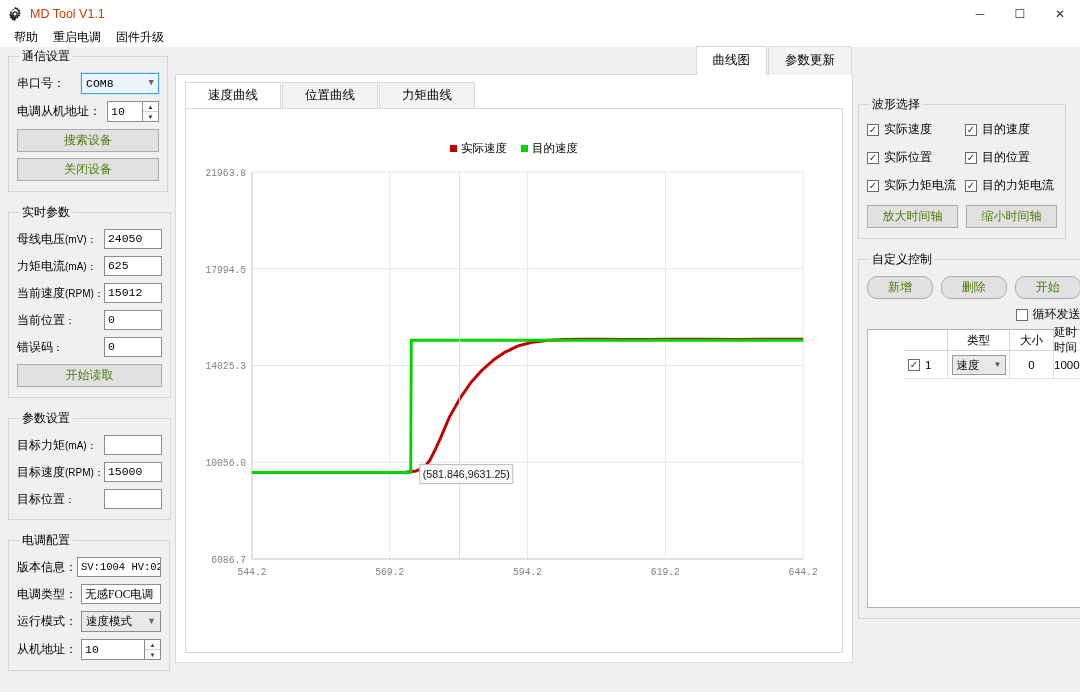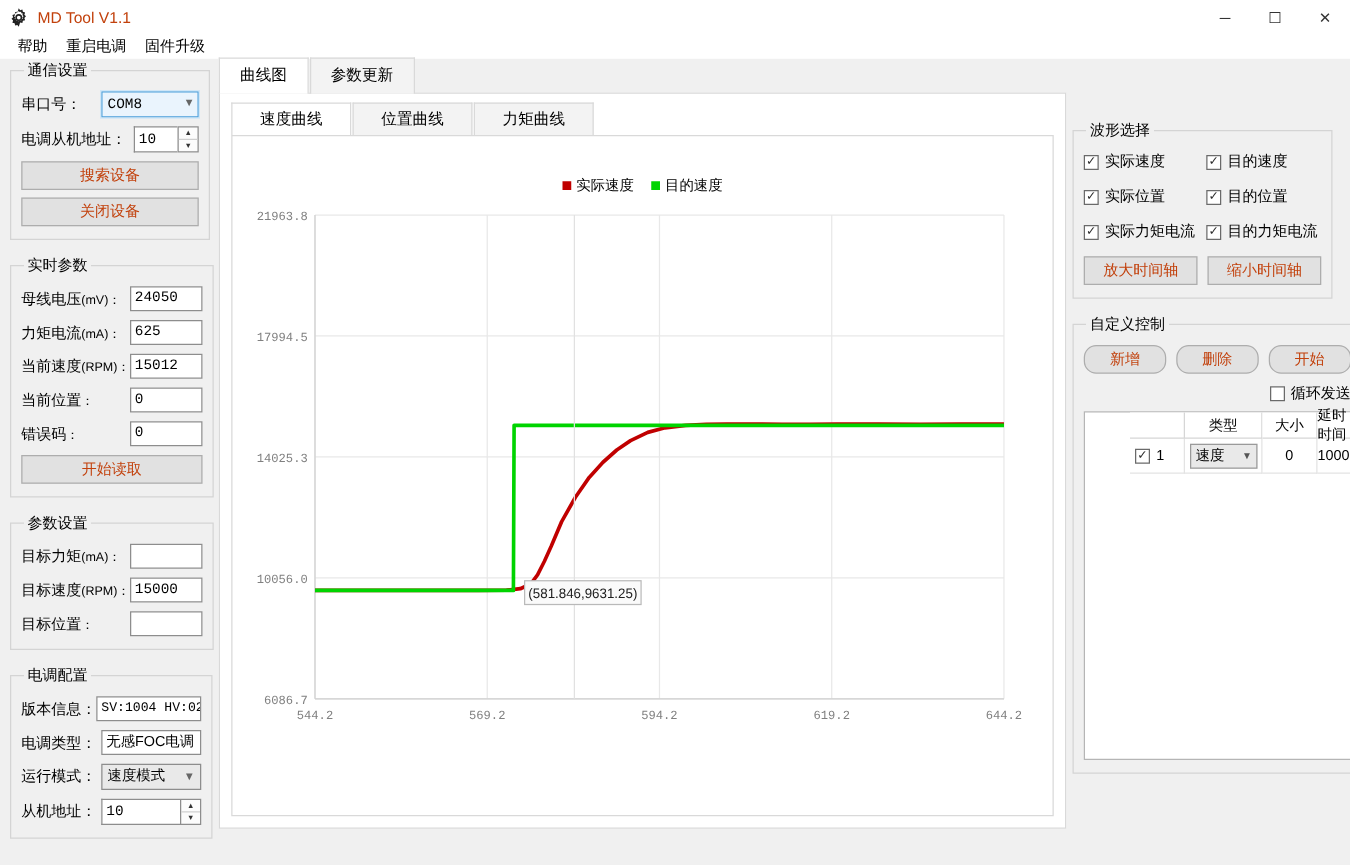--- a/index.html
+++ b/index.html
@@ -75,29 +75,29 @@
   }
   .spin .btns span {
     flex: 1; display: flex; align-items: center; justify-content: center;
     font-size: 6px; color: #333; line-height: 1;
   }
   .spin .btns span:first-child { border-bottom: 1px solid #cfcfcf; }
 
   .btn {
     border: 1px solid #adadad; background: #e1e1e1; height: 23px;
     display: flex; align-items: center; justify-content: center;
-    font-size: 12px; color: #c2410c; width: 100%;
+    font-size: 12px; color: #4d7c0f; width: 100%;
   }
   .btn.mt { margin-top: 6px; }
 
   
   .center {
     position: absolute; left: 175px; top: 48px; width: 678px; height: 616px;
   }
-  .tabs-outer { display: flex; align-items: flex-end; height: 27px; }
+  .tabs-outer { display: flex; align-items: flex-end; height: 27px; justify-content: flex-end; }
   .tab {
     border: 1px solid #d9d9d9; border-bottom: none; background: #f3f3f3;
     padding: 5px 16px 6px 16px; font-size: 12.5px; color: #000; margin-right: 1px;
   }
   .tab.active { background: #ffffff; color: #000; position: relative; z-index: 3; }
   .tabpane-outer {
     border: 1px solid #d9d9d9; background: #ffffff; height: 589px;
     margin-top: -1px; padding: 9px 9px 9px 9px;
   }
   .tabs-inner { display: flex; align-items: flex-end; height: 25px; }
@@ -251,21 +251,21 @@
     </fieldset>
 
     <fieldset class="gb">
       <legend>电调配置</legend>
       <div class="row">
         <span class="lbl">版本信息：</span>
         <div class="tbox" style="width:84px;margin-left:auto;font-size:10.5px;">SV:1004 HV:0200</div>
       </div>
       <div class="row">
         <span class="lbl">电调类型：</span>
-        <div class="tbox" style="width:80px;margin-left:auto;font-family:Liberation Sans, sans-serif;">无感FOC电调</div>
+        <div class="tbox" style="width:80px;margin-left:auto;font-family:Liberation Serif, serif;">无感FOC电调</div>
       </div>
       <div class="row">
         <span class="lbl">运行模式：</span>
         <div class="combo grey" style="width:80px;margin-left:auto;">
           <span>速度模式</span>
           <span class="chev">▼</span>
         </div>
       </div>
       <div class="row">
         <span class="lbl">从机地址：</span>

